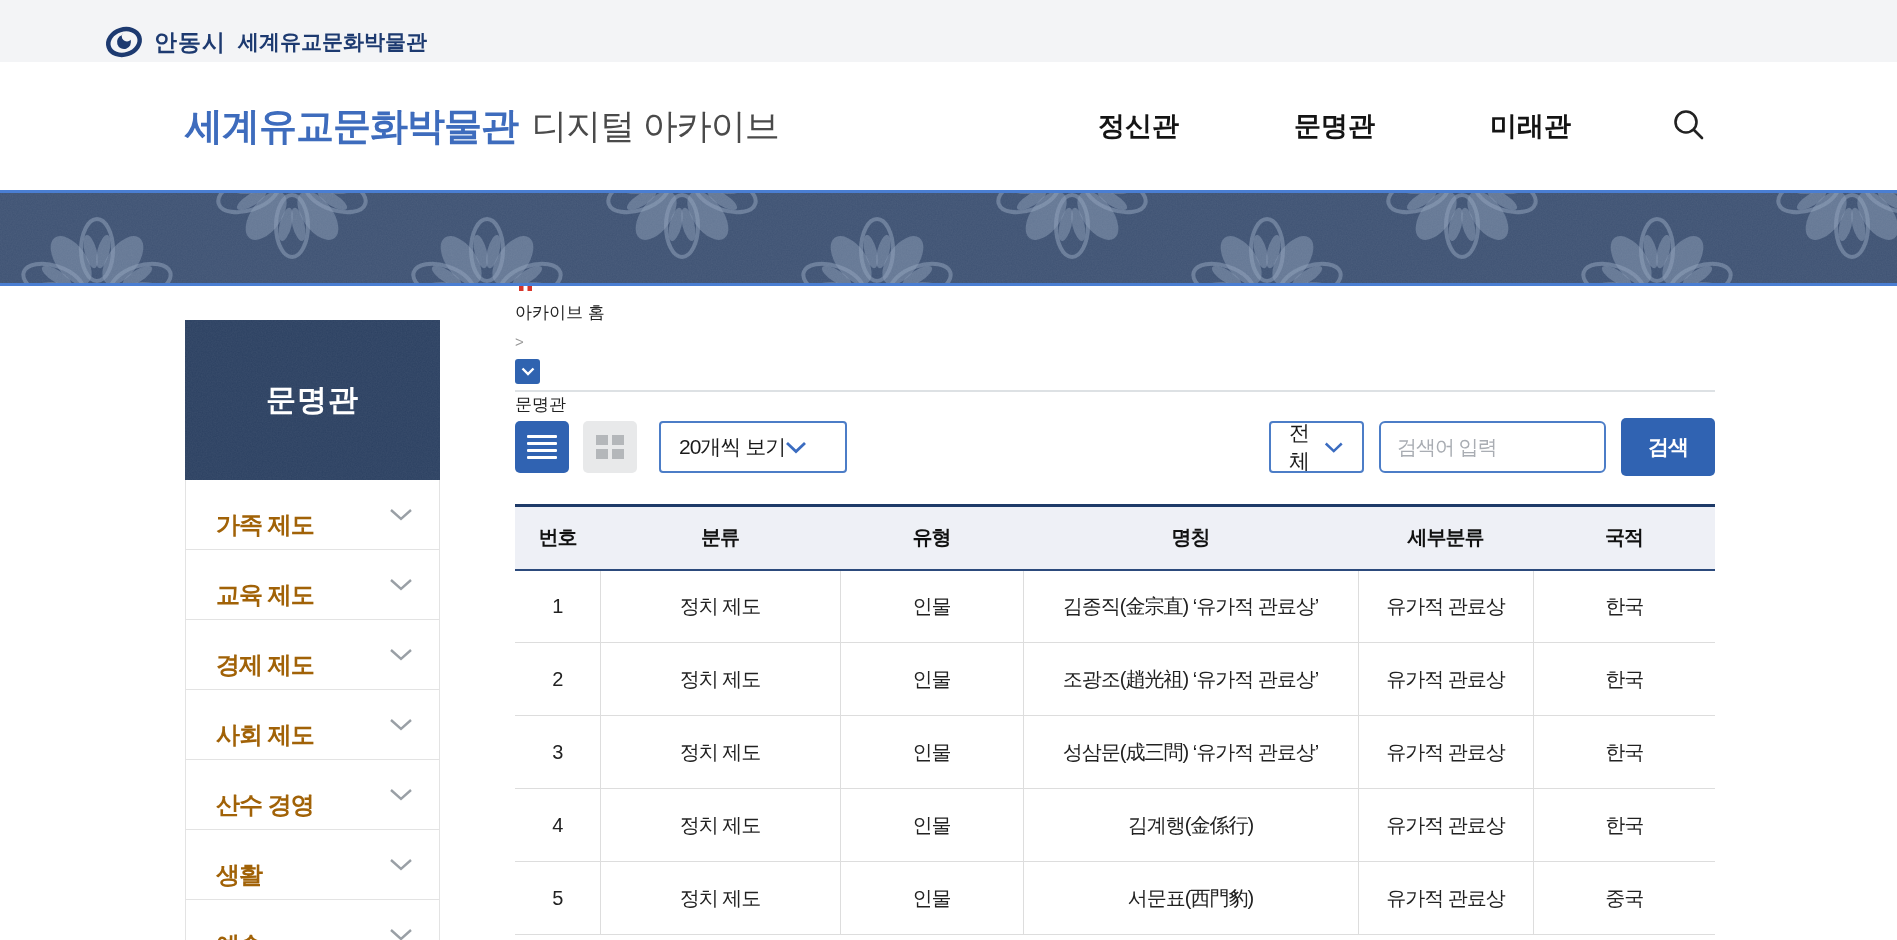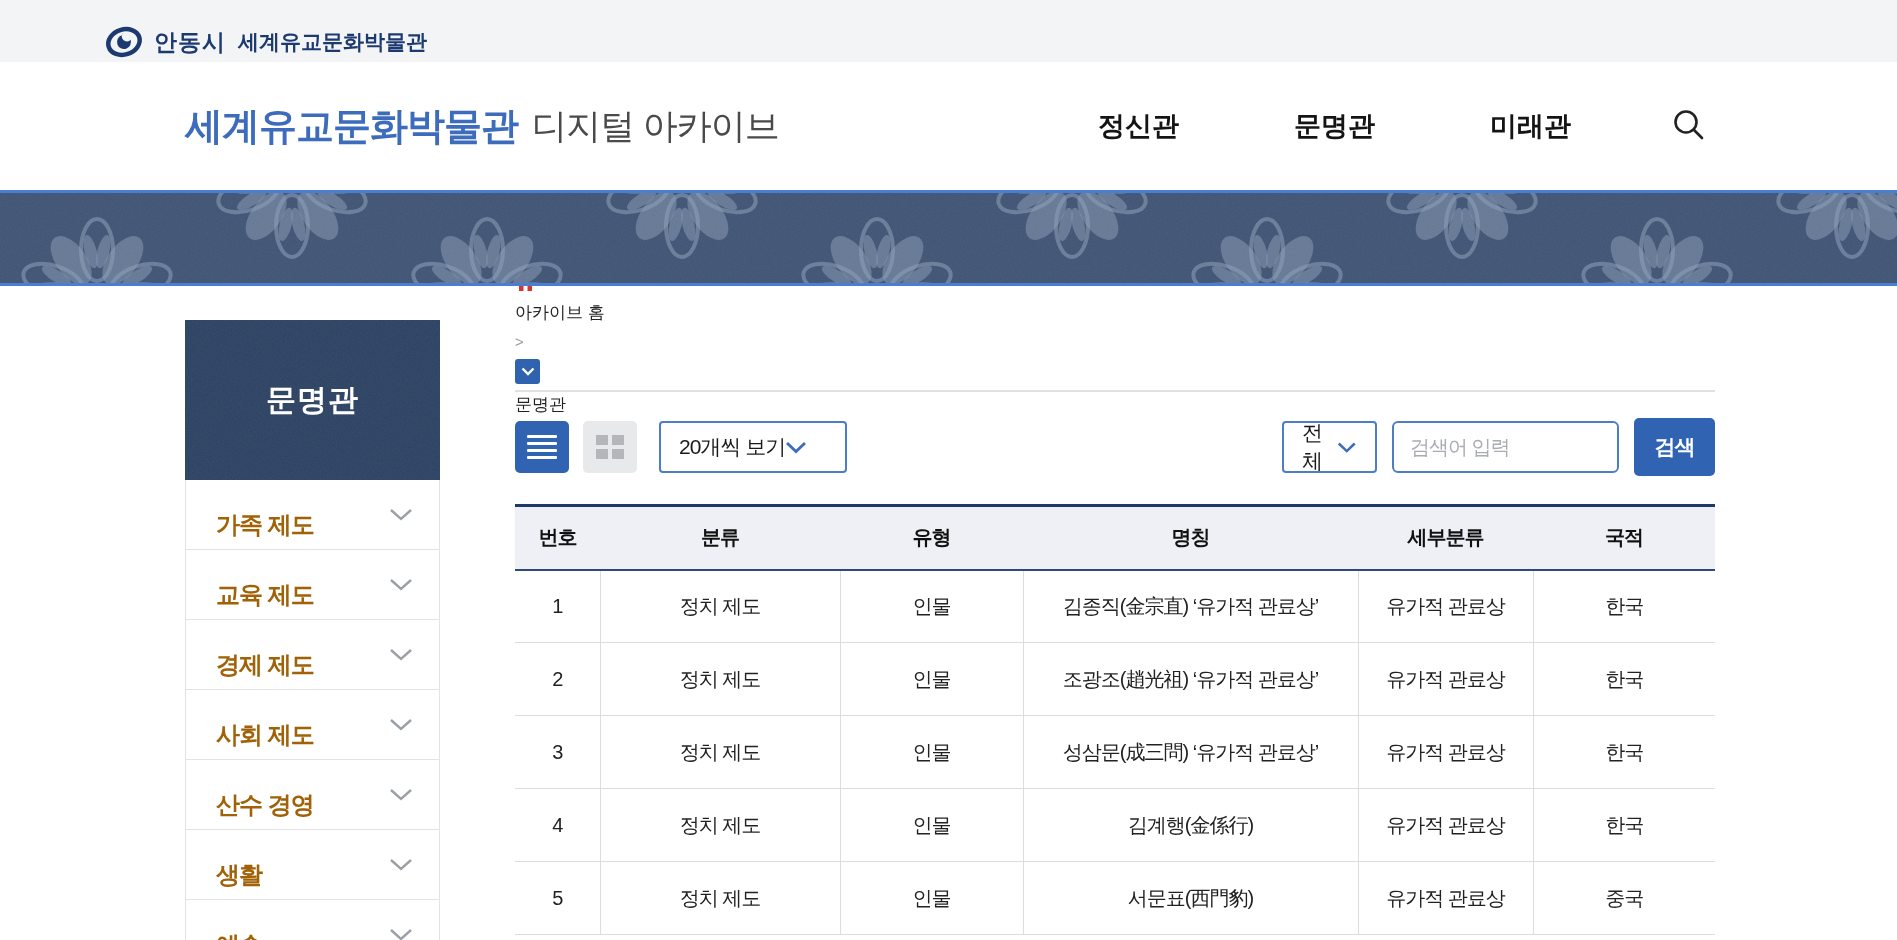--- a/index.html
+++ b/index.html
@@ -58,21 +58,21 @@
   .sel { height:52px; border:2px solid #4c7dc7; border-radius:4px; background:#fff;
     display:flex; align-items:center; justify-content:flex-start; padding:0 18px; cursor:pointer; }
   .sel-label { font-size:21px; color:#1a1a1a; letter-spacing:-1px; }
   .sel.per-page { width:188px; margin-left:22px; }
   .spacer { flex:1; }
   .sel.filter { width:95px; }
   .search-input { width:227px; height:52px; border:2px solid #4c7dc7; border-radius:6px;
     margin-left:15px; padding:0 16px; font-size:20px; color:#333; outline:none;
     font-family:"Liberation Sans","DejaVu Sans",sans-serif; letter-spacing:-1px; }
   .search-input::placeholder { color:#a9adb3; }
-  .search-go { width:81px; height:58px; margin-left:15px; background:#3063b2; color:#fff;
+  .search-go { width:94px; height:58px; margin-left:15px; background:#3063b2; color:#fff;
     font-size:21px; font-weight:bold; border:none; border-radius:5px; cursor:pointer; letter-spacing:-1px;
     font-family:"Liberation Sans","DejaVu Sans",sans-serif; }
 
   
   .list-table { margin-top:28px; width:1200px; border-collapse:collapse; border-top:3px solid #1e3a68; table-layout:fixed; }
   .list-table col.c1{width:85px;} .list-table col.c2{width:240px;} .list-table col.c3{width:183px;}
   .list-table col.c4{width:335px;} .list-table col.c5{width:175px;} .list-table col.c6{width:182px;}
   .list-table th { background:#eef0f6; height:64px; font-size:20px; font-weight:bold; color:#111;
     border-bottom:2px solid #2c4a7c; text-align:center; letter-spacing:-1px;font-family:Liberation Serif, serif; }
   .list-table td { height:73px; text-align:center; font-size:20px; color:#222;

